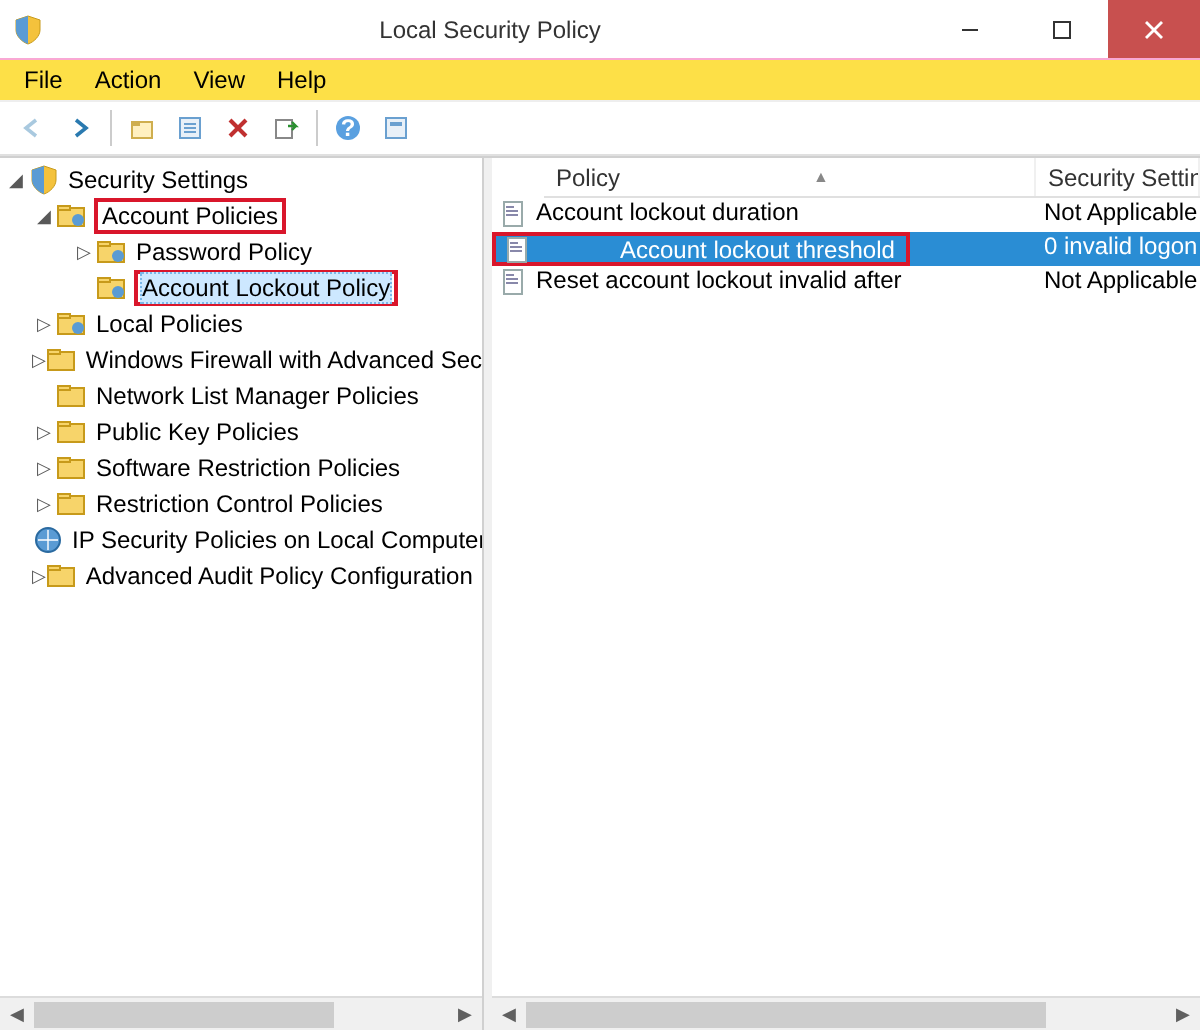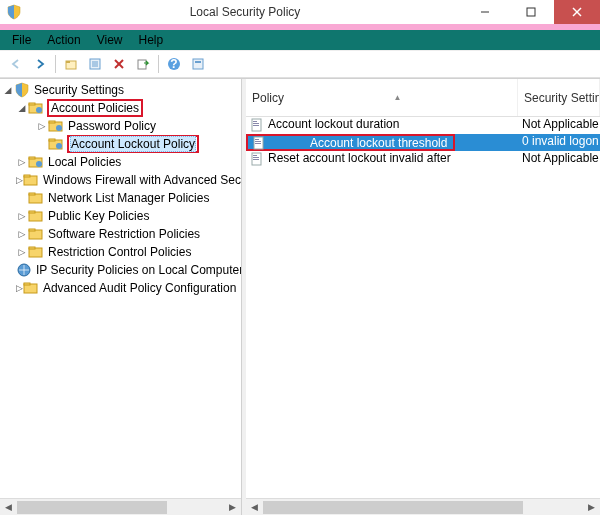--- a/index.html
+++ b/index.html
@@ -1,30 +1,30 @@
 <!DOCTYPE html>
 <html><head>
 <meta charset="utf-8">
 <style>
 * { box-sizing: border-box; margin: 0; padding: 0; font-family: "Segoe UI", Tahoma, sans-serif; font-size: 12px; }
 body { width: 600px; height: 515px; background: #fff; overflow: hidden; }
 
 
-.titlebar { height: 30px; background: #fff; display: flex; align-items: center; border-bottom: 6px solid #f9a8d4; }
+.titlebar { height: 30px; background: #fff; display: flex; align-items: center; border-bottom: 1px solid #f9a8d4; }
 .titlebar .app-icon { width: 16px; height: 16px; margin: 0 6px; }
 .titlebar .title { flex: 1; text-align: center; color: #333; font-size: 12px; }
 .titlebar .winbtns { display: flex; height: 100%; }
 .titlebar .winbtn { width: 46px; height: 100%; display: flex; align-items: center; justify-content: center; color: #333; }
 .titlebar .winbtn.min { background: #fff; }
 .titlebar .winbtn.max { background: #fff; }
 .titlebar .winbtn.close { background: #c8504f; color: #fff; }
 .titlebar .winbtn svg { display:block; }
 
 
-.menubar { height: 20px; display: flex; align-items: center; padding: 0 4px; color: #000; background: #0f766e; }
+.menubar { height: 20px; display: flex; align-items: center; padding: 0 4px; color: #000; background: #fde047; }
 .menubar .menuitem { padding: 2px 8px; cursor: default; }
 
 
 .toolbar { height: 28px; background: #fff; display: flex; align-items: center; padding: 0 4px; gap: 0; border-top: 1px solid #eee; border-bottom: 1px solid #e0e0e0; }
 .toolbar .tbtn { width: 22px; height: 22px; margin: 0 1px; border: 1px solid transparent; border-radius: 2px; display: flex; align-items: center; justify-content: center; }
 .toolbar .tbtn.disabled { opacity: 0.4; }
 .toolbar .sep { width: 1px; height: 18px; background: #ccc; margin: 0 3px; }
 
 
 .main { display: flex; height: calc(515px - 30px - 20px - 28px); border-top: 1px solid #d0d0d0; }
@@ -39,21 +39,21 @@
 .tree-row .ticon { width: 16px; height: 16px; margin-right: 3px; display:inline-flex; align-items:center; justify-content:center; }
 .tree-row .tlabel { color: #000; padding: 0 1px; }
 .tree-row.selected .tlabel { background: #cde8ff; border: 1px dotted #7ab7e8; padding:0 0;margin-top:12px; }
 .indent0 { padding-left: 2px; }
 .indent1 { padding-left: 16px; }
 .indent2 { padding-left: 36px; }
 
 .highlight-box { border: 2px solid #d9162b; display:inline-block; padding:0 1px; }
 
 
-.list-header { height: 38px; display: flex; background: #fff; border-bottom: 1px solid #e0e0e0; }
+.list-header { height: 20px; display: flex; background: #fff; border-bottom: 1px solid #e0e0e0; margin-left: 26px; }
 .list-header .col { padding: 2px 6px; color: #333; border-right: 1px solid #f0f0f0; display:flex; align-items:center; }
 .col-policy { flex: 1; }
 .col-setting { width: 82px; overflow:hidden; white-space:nowrap; }
 .sort-arrow { margin:0 auto; }
 
 .list-body { flex: 1; overflow: hidden; background: #fff; }
 .list-row { display: flex; height: 17px; align-items: flex-start; }
 .list-row .licon { width: 16px; height: 16px; margin: 0 3px; display:inline-flex; align-items:center; justify-content:center; }
 .list-row .ltext { flex: 1; white-space: nowrap; overflow: hidden; }
 .list-row .lval { width: 82px; white-space: nowrap; overflow: hidden; padding-left:4px; }

